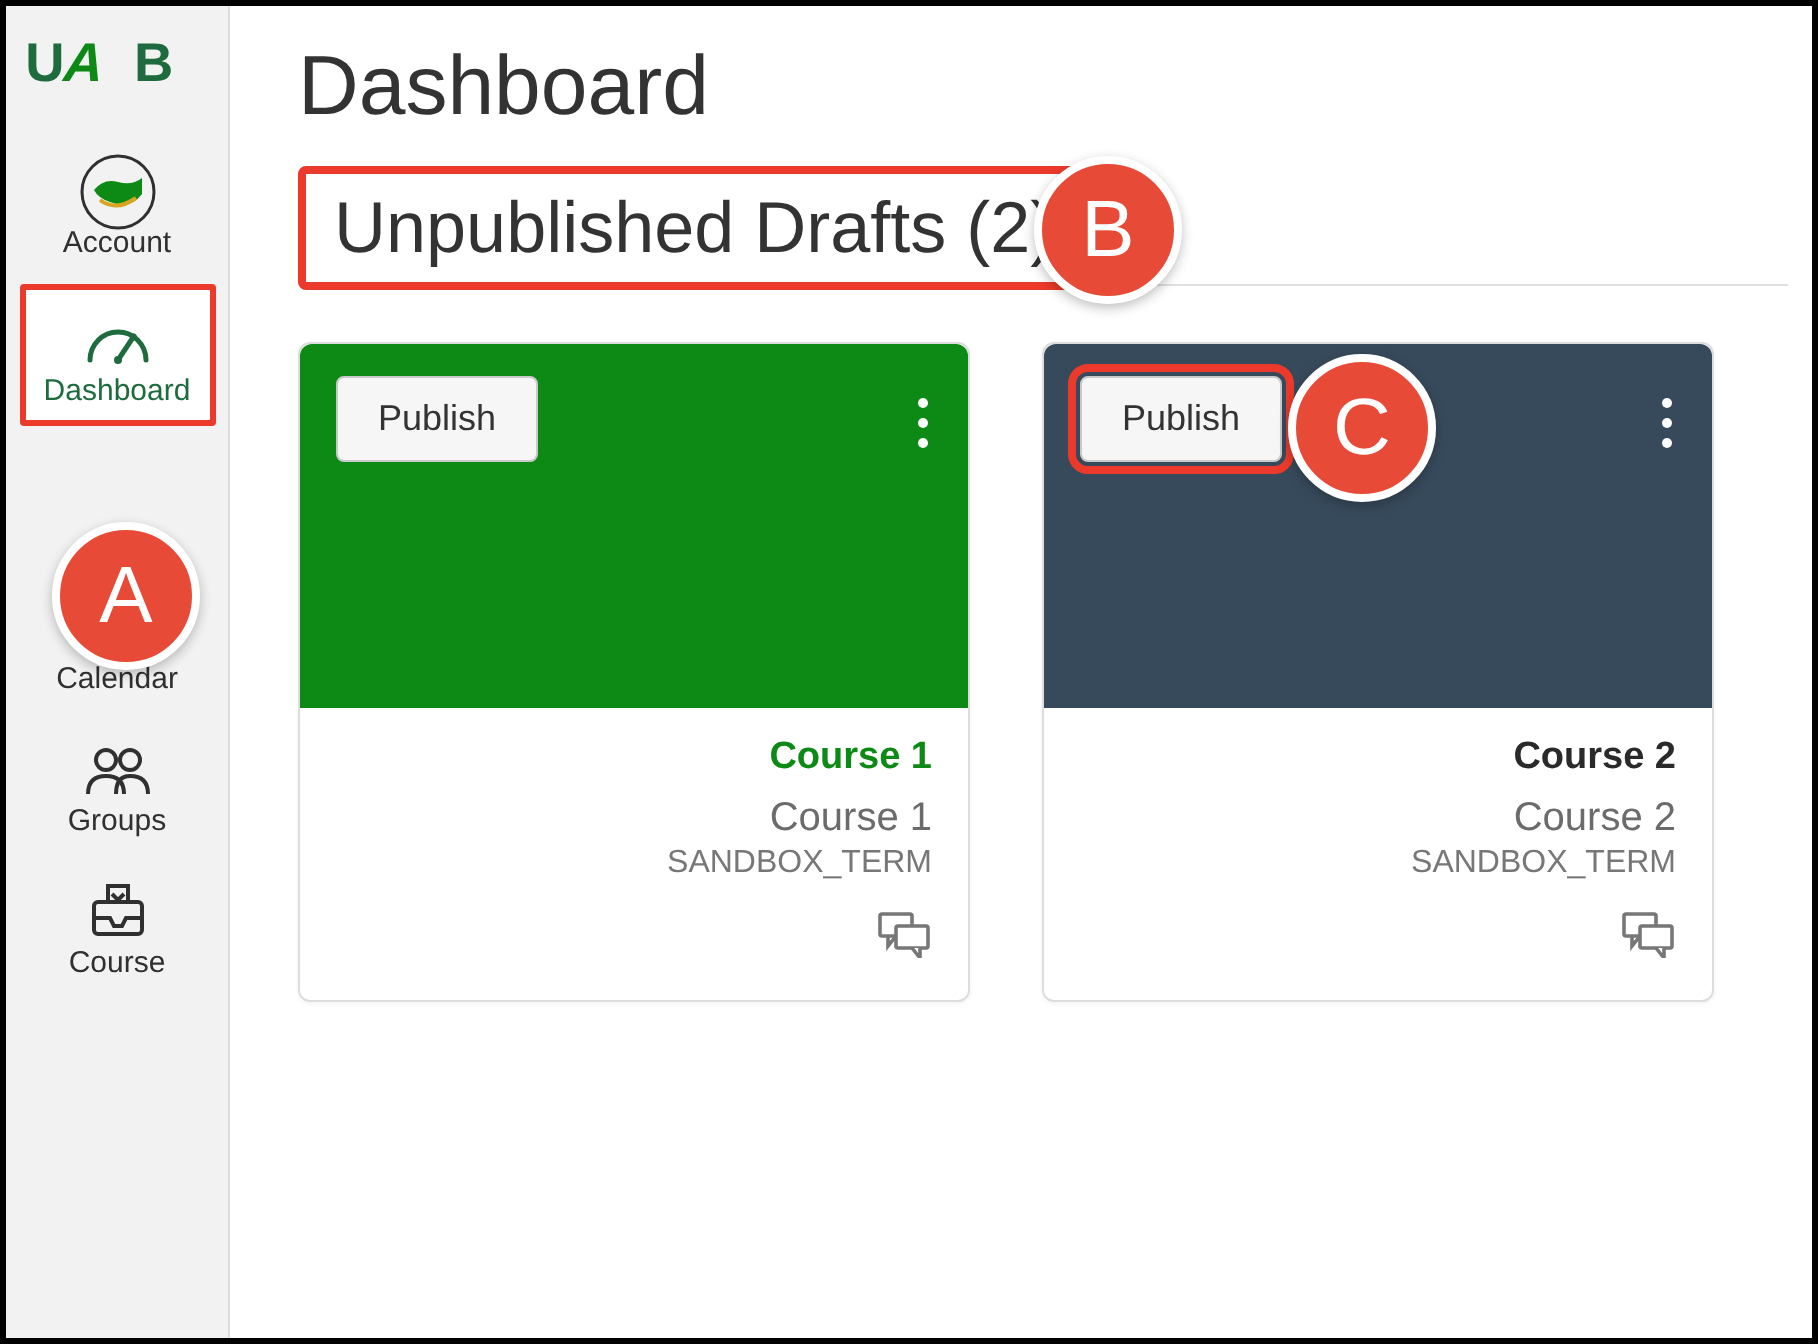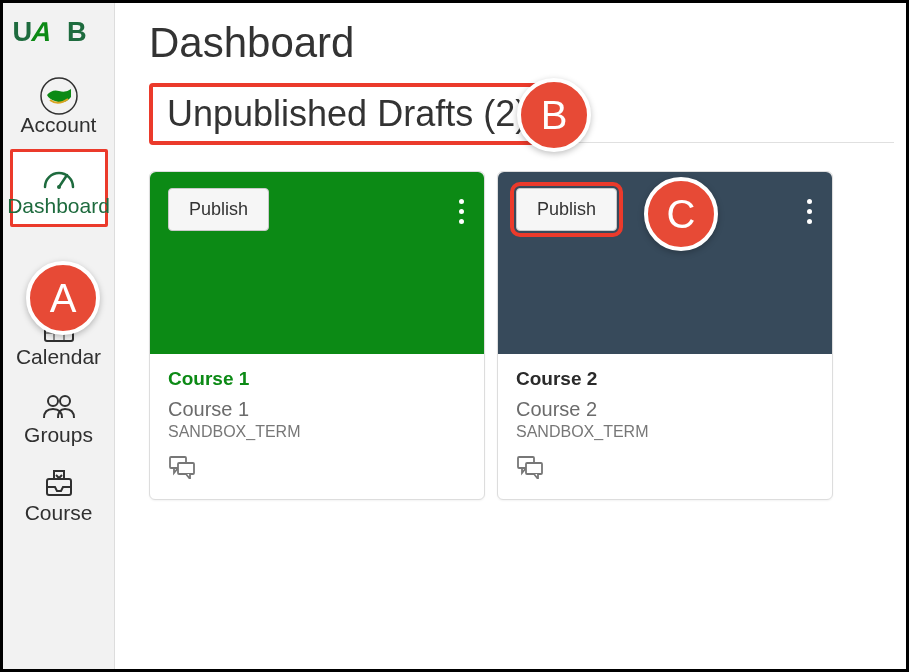--- a/index.html
+++ b/index.html
@@ -34,21 +34,21 @@
       justify-content: center;
     }
     .logo svg { width: 96px; height: 40px; }
     .nav-item {
       width: 98px;
       display: flex;
       flex-direction: column;
       align-items: center;
       padding: 8px 0 6px 0;
       color: #303030;
-      font-size: 21px;
+      font-size: 15px;
       cursor: pointer;
       margin-bottom: 6px;
       border-radius: 2px;
     }
     .nav-item .icon { height: 34px; display: flex; align-items: center; justify-content: center; }
     .nav-item.active {
       background: #fff;
       border: 3px solid #eb3a2b;
       color: #1e6b3e;
     }
@@ -83,21 +83,21 @@
     .section-divider {
       position: absolute;
       left: 146px;
       right: 12px;
       top: 139px;
       height: 1px;
       background: #e0e0e0;
     }
     .cards {
       display: flex;
-      gap: 12px;
+      gap: 36px;
     }
     .card {
       width: 336px;
       border: 1px solid #ddd;
       border-radius: 6px;
       overflow: visible;
       box-shadow: 0 1px 2px rgba(0,0,0,0.05);
       background: #fff;
       position: relative;
     }
@@ -130,20 +130,21 @@
       right: 20px;
       color: #fff;
       cursor: pointer;
       font-size: 26px;
       line-height: 1;
       letter-spacing: 0;
     }
     .kebab span { display:block; width:5px; height:5px; background:#fff; border-radius:50%; margin:5px 0;}
     .card-body {
       padding: 14px 18px 16px 18px;
+      text-align: right;
     }
     .course-link {
       font-size: 19px;
       font-weight: 700;
       margin-bottom: 8px;
     }
     .course-link.green { color: #0c8a15; }
     .course-link.slate { color: #2a2a2a; }
     .course-sub {
       font-size: 20px;

